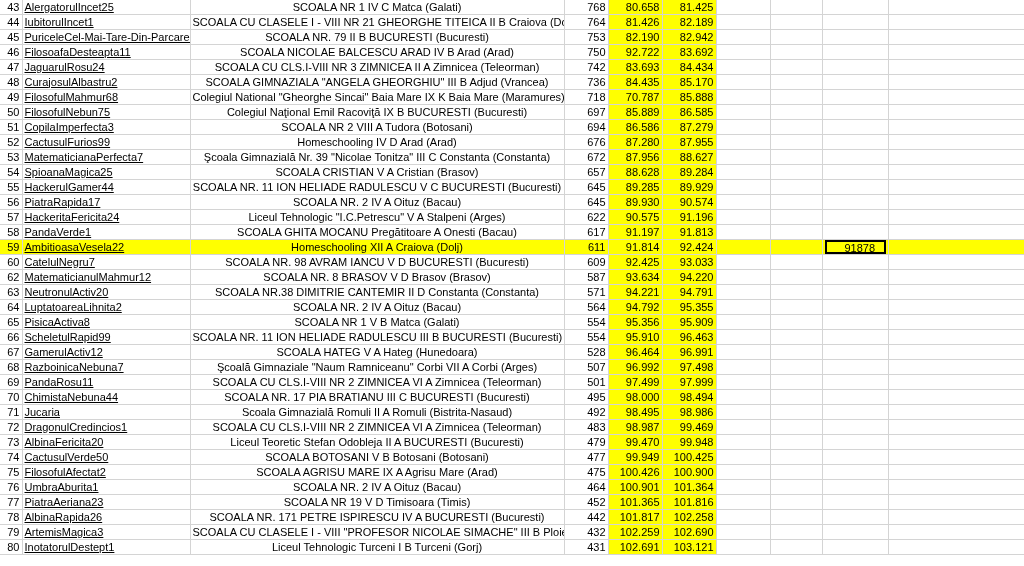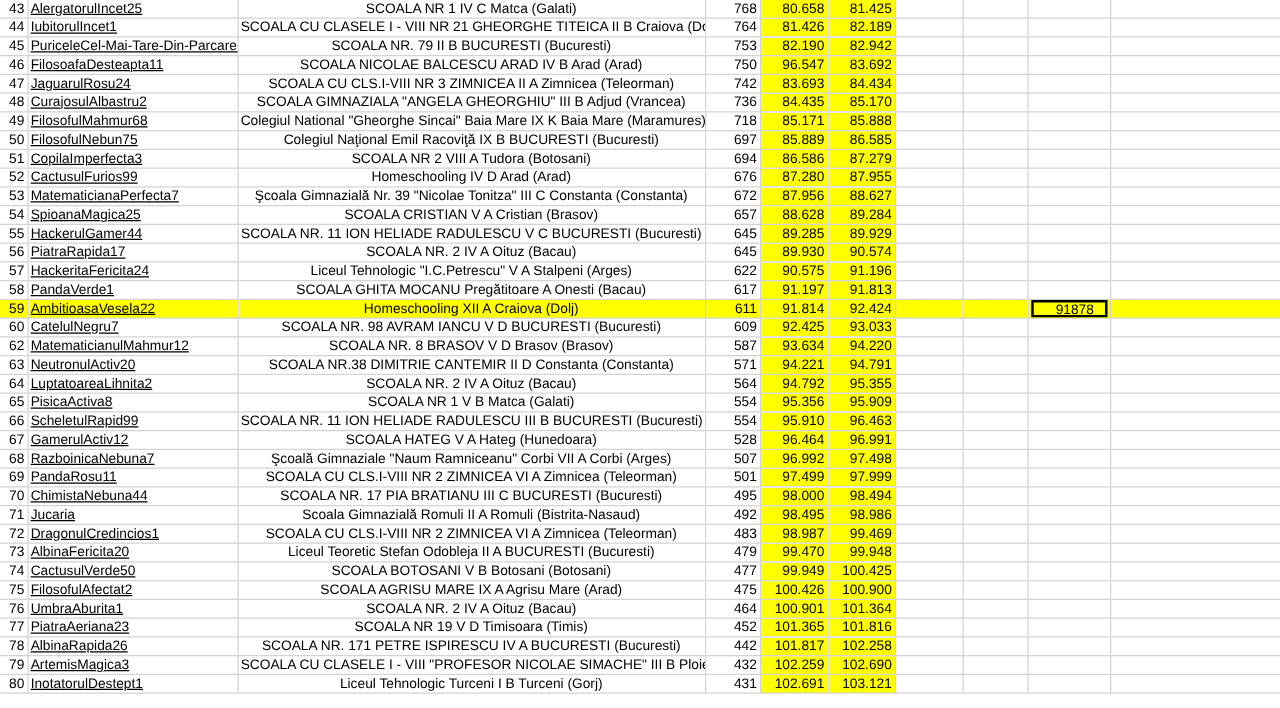--- a/index.html
+++ b/index.html
@@ -132,21 +132,21 @@
           <td class="blank white"></td>
           <td class="blank white"></td>
           <td class="blank white"></td>
           <td class="blank white"></td>
         </tr>
         <tr class="norm">
           <td class="idx">46</td>
           <td class="user white">FilosoafaDesteapta11</td>
           <td class="school white">SCOALA NICOLAE BALCESCU ARAD IV B Arad (Arad)</td>
           <td class="num white">750</td>
-          <td class="num yel">96.547</td>
+          <td class="num yel">92.722</td>
           <td class="num yel">83.692</td>
           <td class="blank white"></td>
           <td class="blank white"></td>
           <td class="blank white"></td>
           <td class="blank white"></td>
         </tr>
         <tr class="norm">
           <td class="idx">47</td>
           <td class="user white">JaguarulRosu24</td>
           <td class="school white">SCOALA CU CLS.I-VIII NR 3 ZIMNICEA II A Zimnicea (Teleorman)</td>
@@ -168,21 +168,21 @@
           <td class="blank white"></td>
           <td class="blank white"></td>
           <td class="blank white"></td>
           <td class="blank white"></td>
         </tr>
         <tr class="norm">
           <td class="idx">49</td>
           <td class="user white">FilosofulMahmur68</td>
           <td class="school white">Colegiul National "Gheorghe Sincai" Baia Mare IX K Baia Mare (Maramures)</td>
           <td class="num white">718</td>
-          <td class="num yel">85.171</td>
+          <td class="num yel">70.787</td>
           <td class="num yel">85.888</td>
           <td class="blank white"></td>
           <td class="blank white"></td>
           <td class="blank white"></td>
           <td class="blank white"></td>
         </tr>
         <tr class="norm">
           <td class="idx">50</td>
           <td class="user white">FilosofulNebun75</td>
           <td class="school white">Colegiul Naţional Emil Racoviţă IX B BUCURESTI (Bucuresti)</td>

